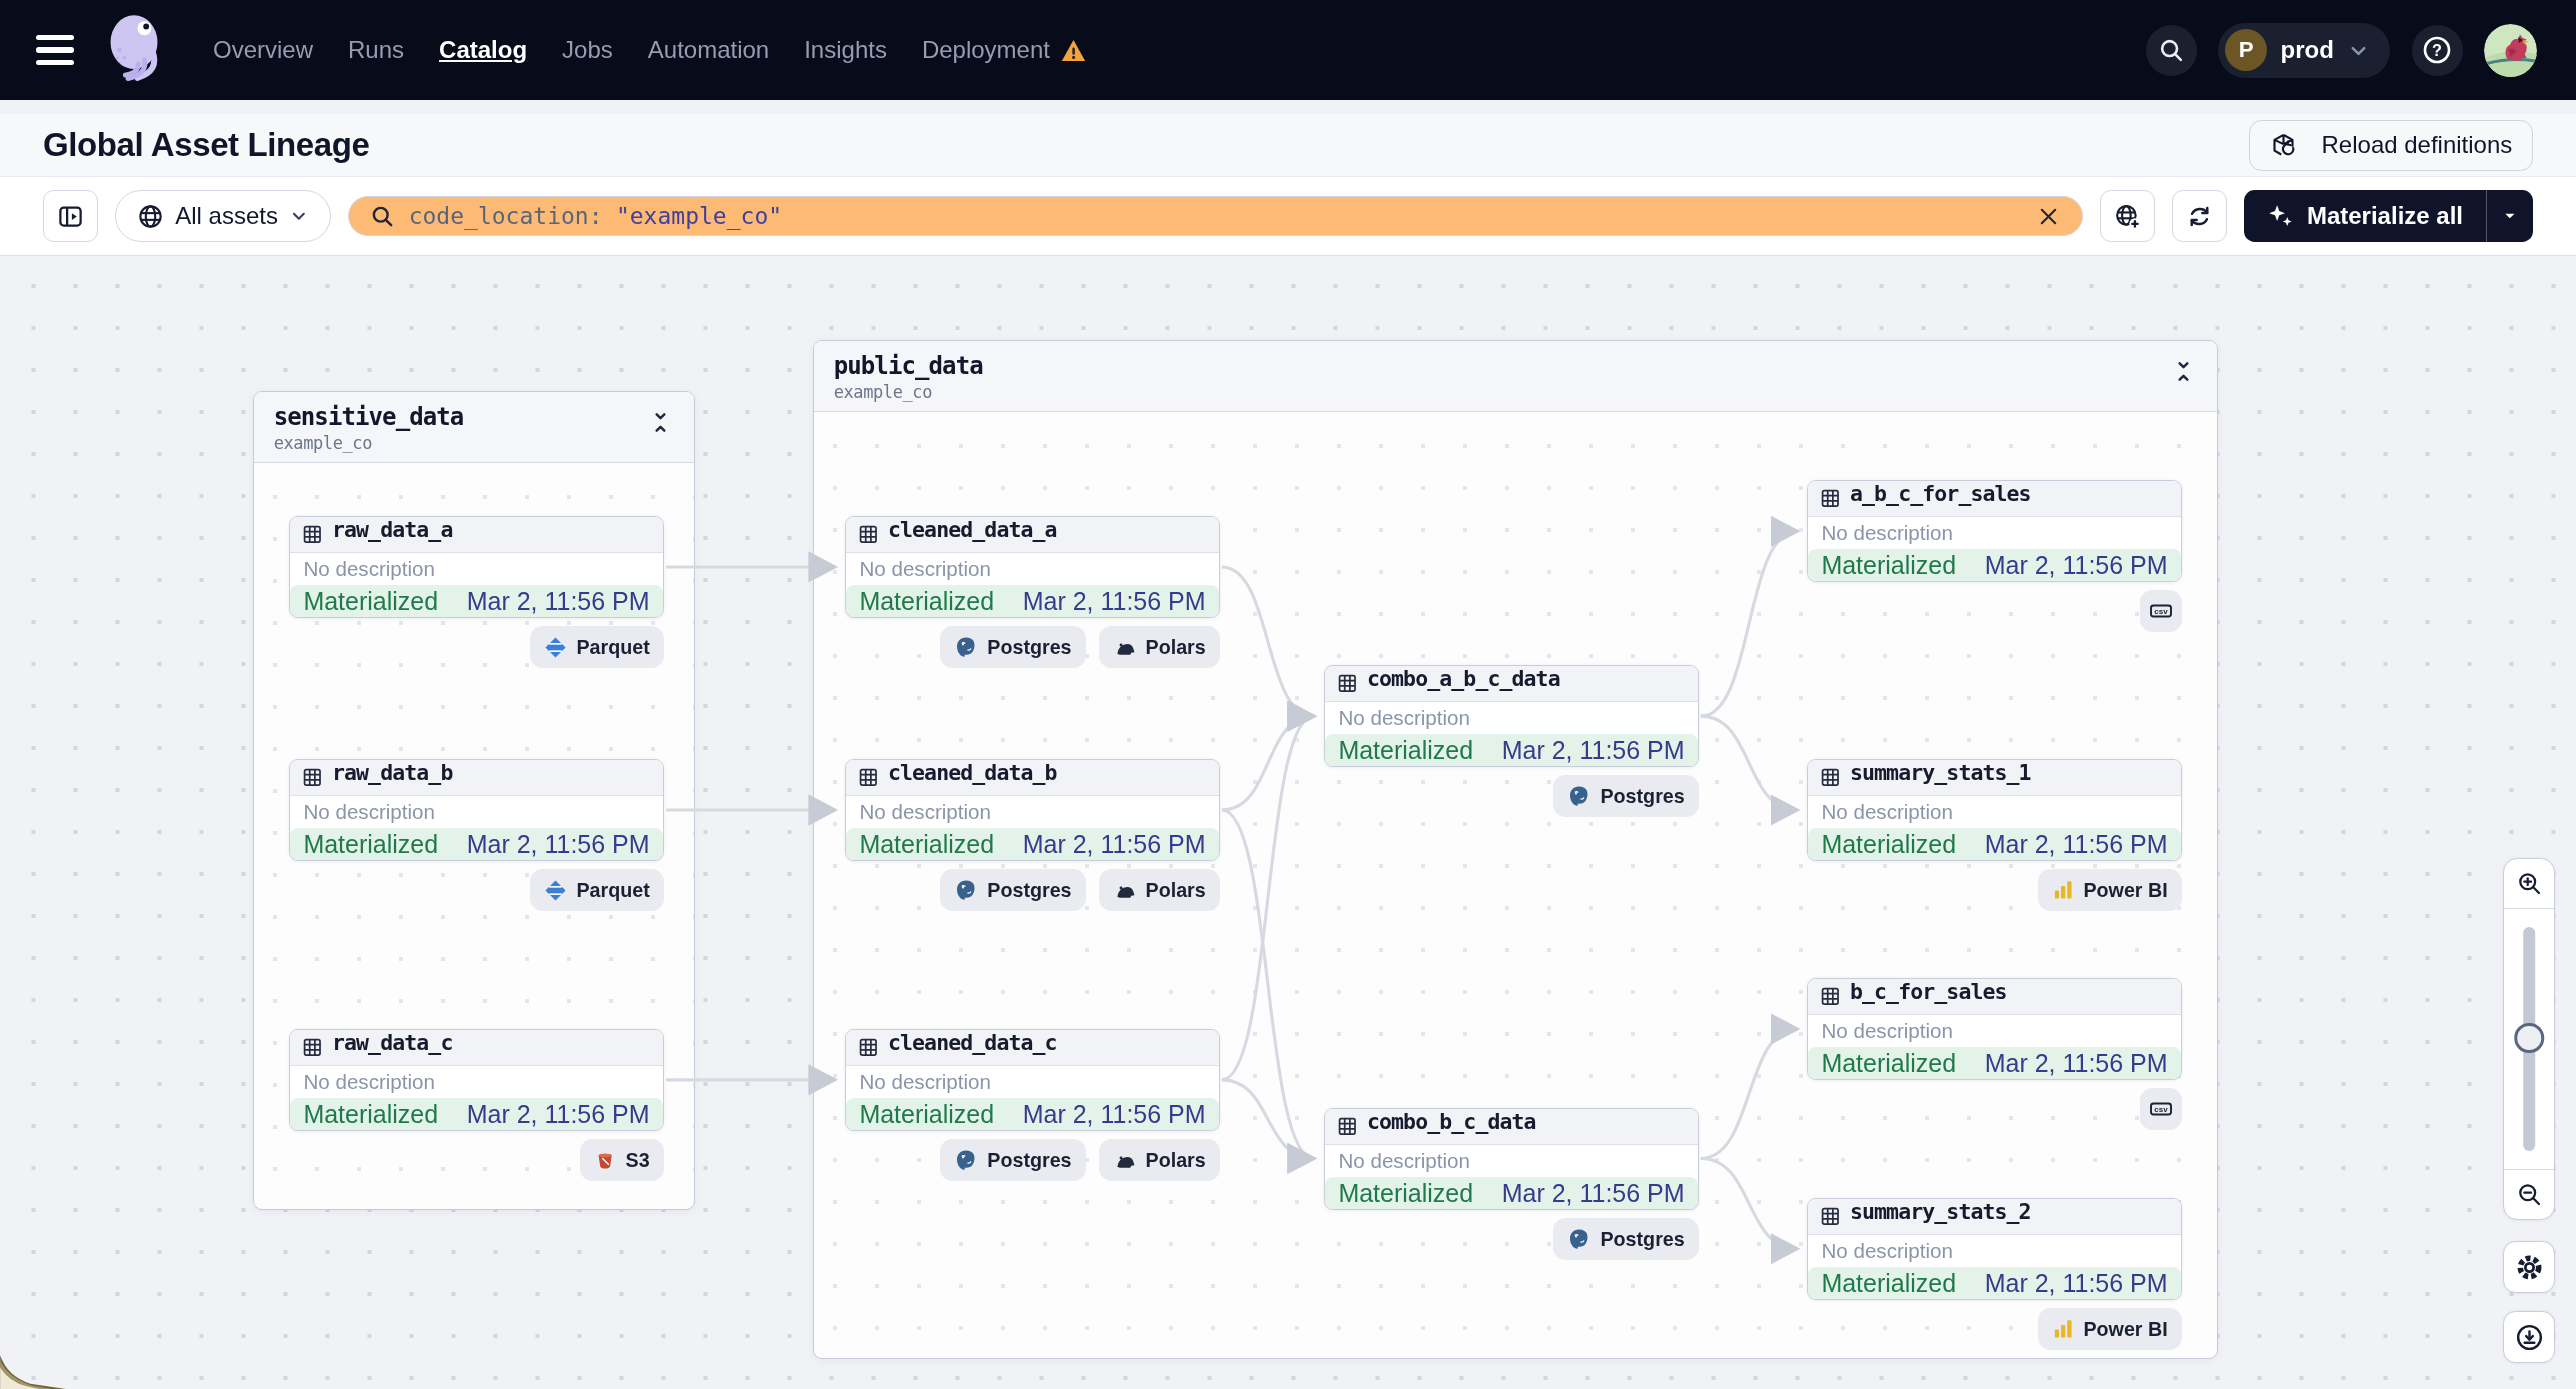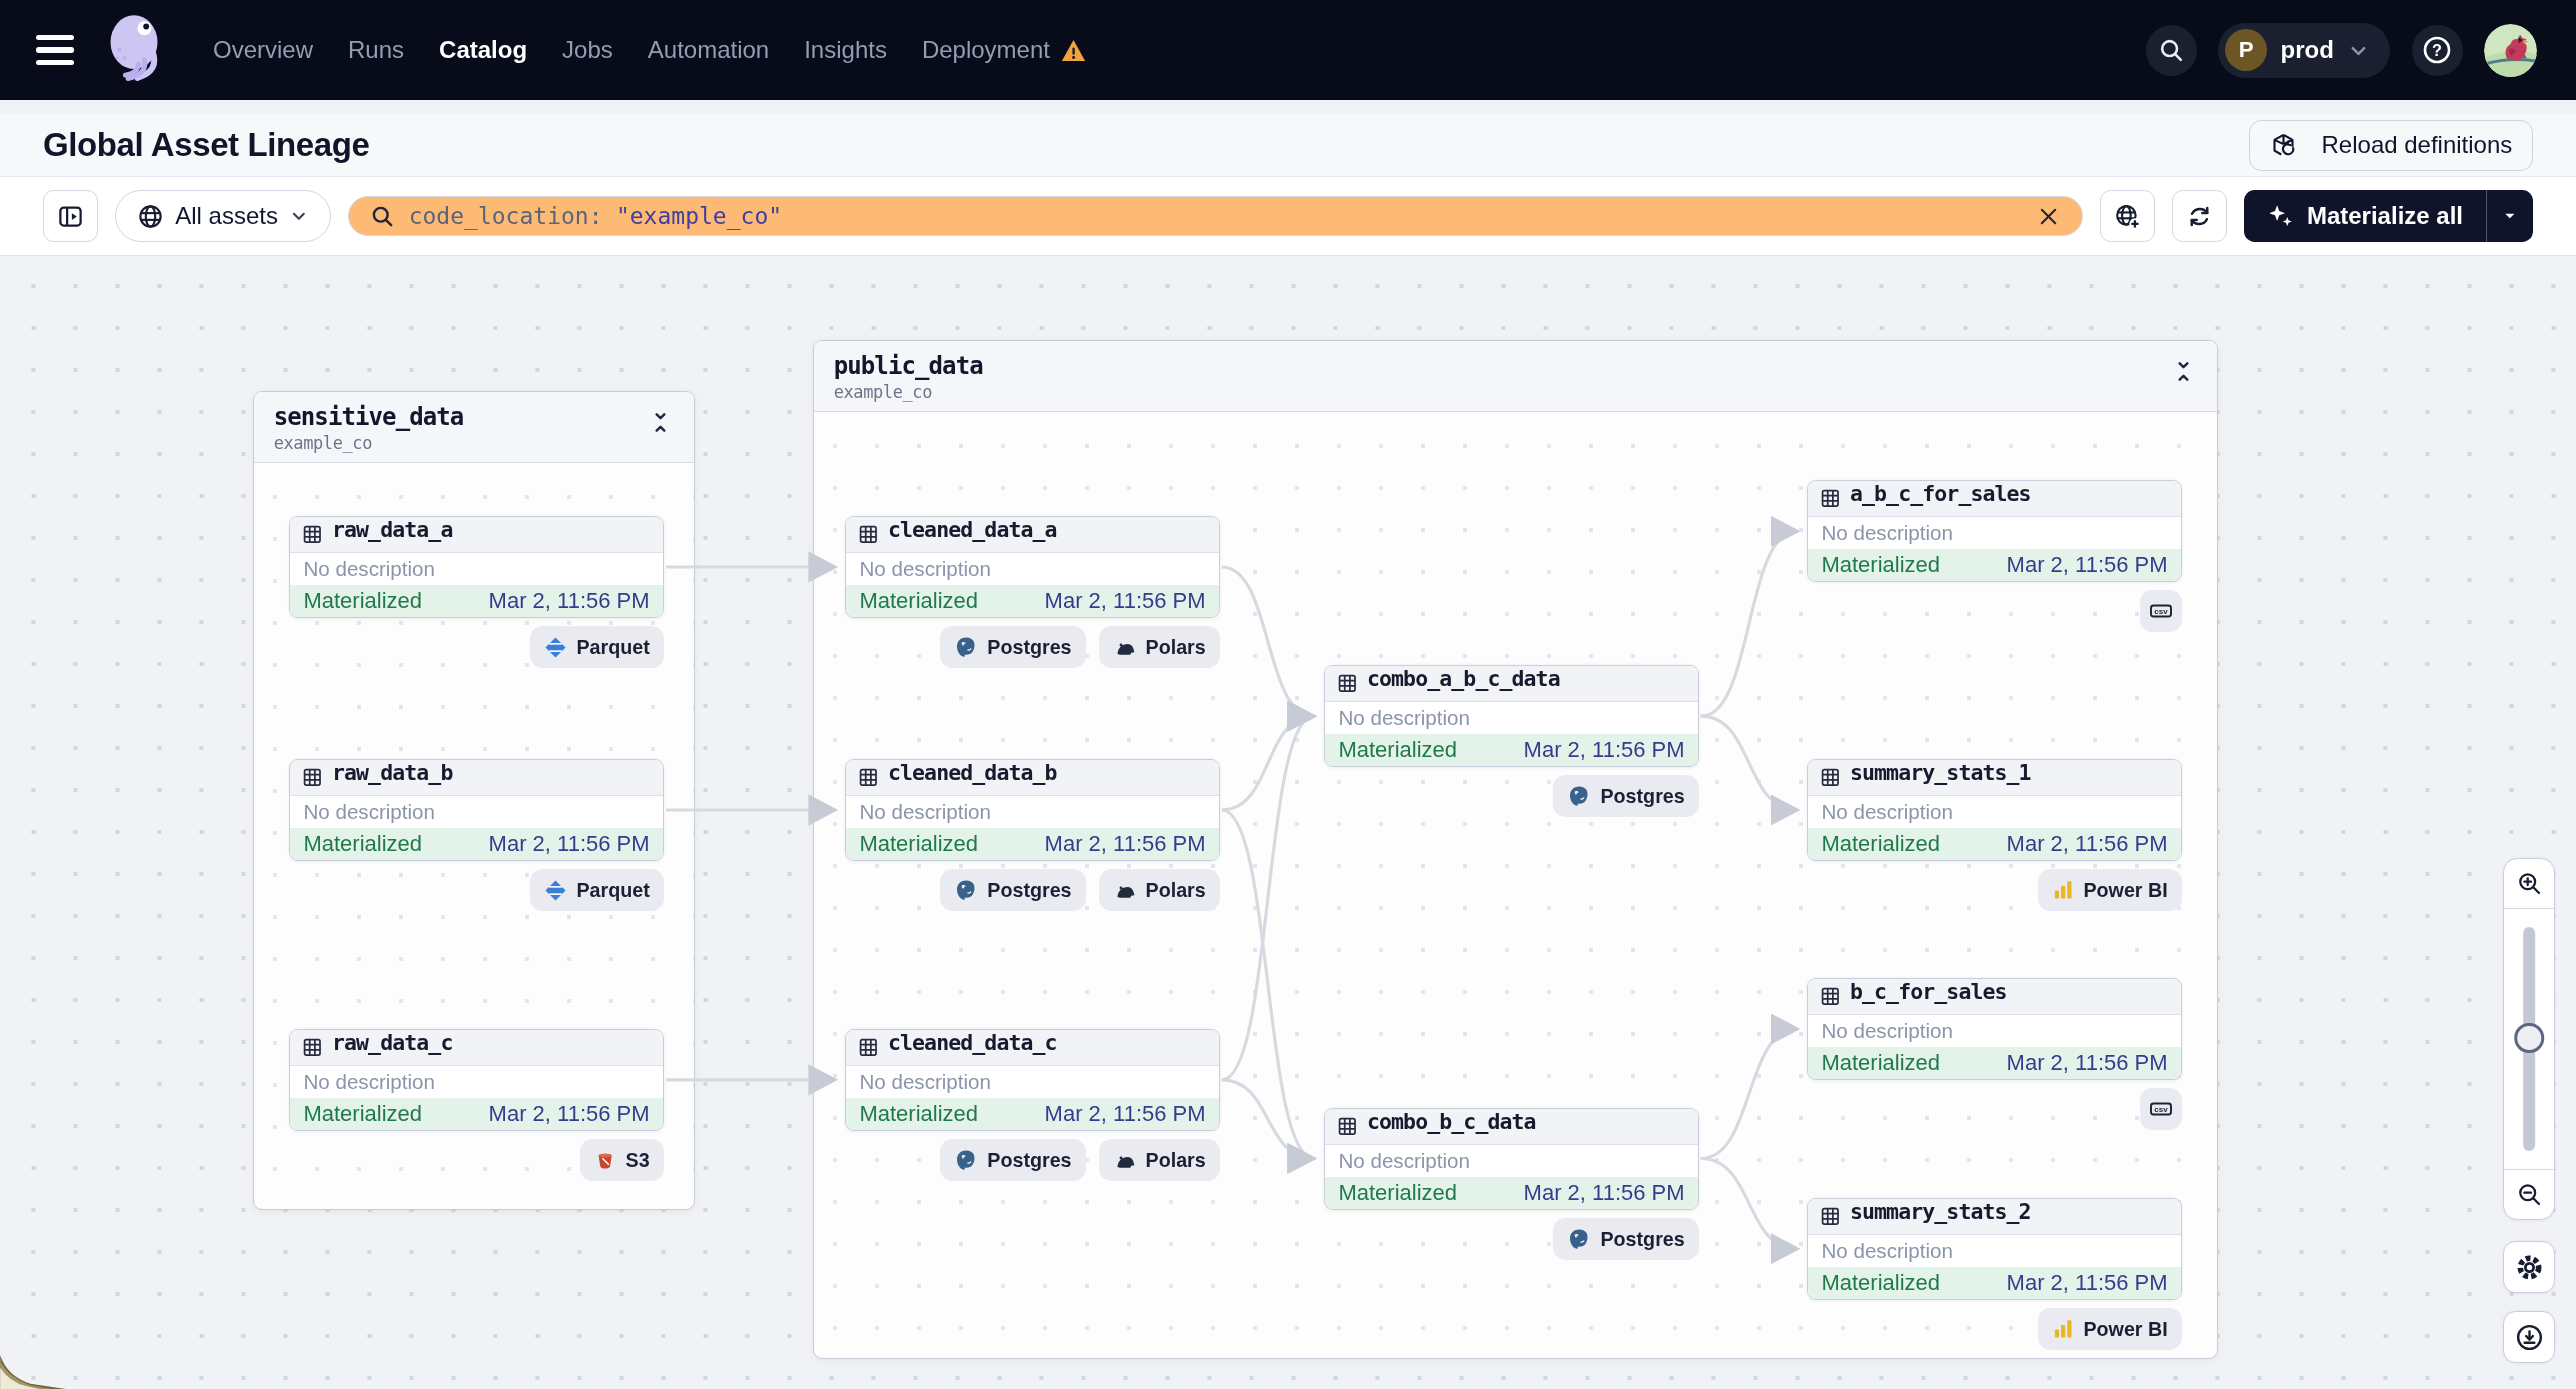--- a/index.html
+++ b/index.html
@@ -12,21 +12,21 @@
   .mono { font-family:"DejaVu Sans Mono", monospace; }
 
   
   .nav { position:absolute; top:0; left:0; right:0; height:100px; background:#080b19;
          display:flex; align-items:center; padding:0 39px 0 36px; z-index:50; }
   .nav-burger { width:38px; height:30px; display:flex; flex-direction:column; justify-content:space-between; cursor:pointer; }
   .nav-burger span { display:block; height:5.4px; border-radius:2.7px; background:#fff; }
   .nav-logo { margin-left:27px; width:73px; height:82px; }
   .nav-links { display:flex; align-items:center; gap:35px; margin-left:39px; }
   .nav-link { color:#949db2; font-size:24px; font-weight:500; display:flex; align-items:center; gap:10.7px; cursor:pointer; white-space:nowrap; }
-  .nav-link.active { color:#ffffff; font-weight:700; }
+  .nav-link.active { color:#ffffff; font-weight:700;text-decoration:underline; }
   .nav-link .warn { width:25px; height:23px; display:inline-block; }
   .nav-spacer { flex:1; }
   .nav-iconbtn { width:51px; height:51px; border-radius:50%; background:#1a2030; display:flex; align-items:center; justify-content:center; cursor:pointer; }
   .env-pill { height:55px; border-radius:28px; background:#1a2030; display:flex; align-items:center; gap:13.4px;
               padding:0 19.7px 0 7.2px; margin:0 21.5px; cursor:pointer; }
   .env-avatar { width:42px; height:42px; border-radius:50%; background:#6d5626; color:#fff; font-weight:700; font-size:22.3px;
                 display:flex; align-items:center; justify-content:center; }
   .env-name { color:#fff; font-size:24px; font-weight:600; }
   .user-avatar { width:53px; height:53px; border-radius:50%; overflow:hidden; margin-left:21.5px; cursor:pointer; }
 
@@ -68,21 +68,21 @@
   .group-sub { font-family:"DejaVu Sans Mono", monospace; font-size:17px; color:#6c7589; margin-top:2.7px; letter-spacing:-0.4px; }
   .group-collapse { margin-left:auto; width:27px; height:27px; cursor:pointer; margin-top:5.4px; }
 
   .edges { position:absolute; left:0; top:0; pointer-events:none; }
 
   .node { position:absolute; width:375px; border:1.3px solid #c8cdda; border-radius:9px; background:#fff;
           box-shadow:0 0.9px 3.6px rgba(18,22,40,.07); overflow:hidden; cursor:pointer; }
   .node-header { height:36px; background:#f1f3f7; border-bottom:0.9px solid #dde0e8; display:flex; gap:9.8px; padding:0 11.6px; }
   .node-name { font-family:"DejaVu Sans Mono", monospace; font-size:21.5px; font-weight:700; color:#171b2e; letter-spacing:-0.9px; }
   .node-desc { height:32px; display:flex; align-items:center; padding:0 13.4px; font-size:20.6px; color:#8b94a8; background:#fff; }
-  .node-footer { height:32px; background:#e4f3ea; display:flex; align-items:center; justify-content:space-between; padding:0 13.4px; font-size:22px; }
+  .node-footer { height:32px; background:#e4f3ea; display:flex; align-items:center; justify-content:space-between; padding:0 13.4px; font-size:25px;border-radius:8px; }
   .node-status { color:#20794a; }
   .node-time { color:#363b8c; }
 
   .badges { position:absolute; width:375px; display:flex; gap:13.4px; justify-content:flex-end; }
   .badge { height:42px; background:#e9ebf1; border-radius:12.5px; display:flex; align-items:center; gap:9px;
            padding:0 14.3px; font-size:19.7px; font-weight:700; color:#1b2033; cursor:pointer; }
   .badge.icon-only { padding:0 9px; }
 
   
   .ctrl-panel { position:absolute; left:2503px; top:602px; width:52px; border:1.3px solid #c7cddd; border-radius:14.3px;

